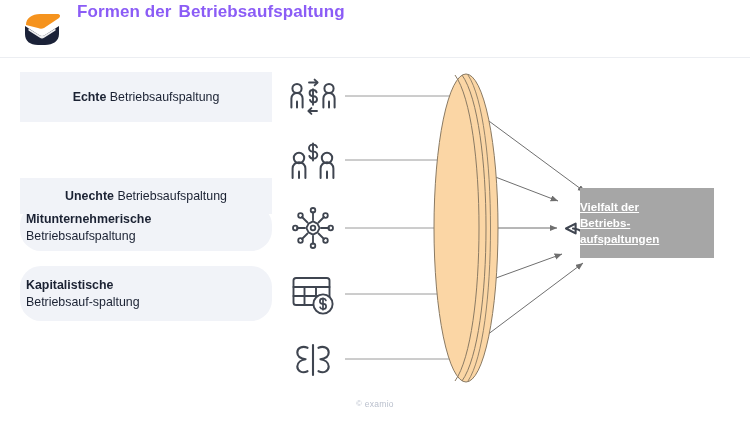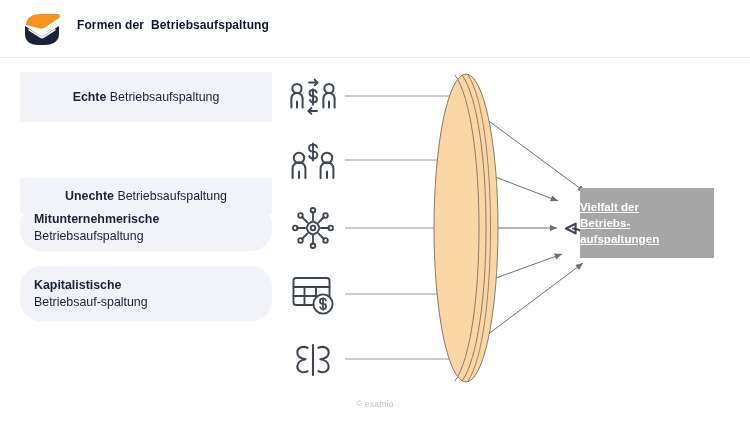--- a/index.html
+++ b/index.html
@@ -9,33 +9,33 @@
     font-family:"Liberation Sans", sans-serif;
     overflow:hidden;
     position:relative;
   }
   #slide{position:relative;width:750px;height:422px;background:#fff;overflow:hidden;}
 
   
   #header{position:absolute;left:0;top:0;width:750px;height:57px;}
   #logo{position:absolute;left:20px;top:11px;width:44px;height:36px;}
   #title{
-    position:absolute;left:77px;top:18px;
-    font-size:12px;font-weight:bold;color:#0f172a;
+    position:absolute;left:77px;top:2px;
+    font-size:17px;font-weight:bold;color:#8b5cf6;
     letter-spacing:.1px;white-space:nowrap;
   }
   #title .t2{margin-left:7px;}
   #headerline{position:absolute;left:0;top:57px;width:750px;height:1px;background:#eceef2;}
 
   
   .item{
     position:absolute;left:20px;width:252px;
     background:#f1f3f8;
     display:flex;flex-direction:column;justify-content:center;
-    box-sizing:border-box;padding:0 14px;
+    box-sizing:border-box;padding:0 6px;
   }
   .item .line{font-size:12.4px;color:#1b2233;line-height:17px;white-space:nowrap;}
   .item .b{font-weight:bold;}
   .item .n{font-weight:normal;}
   .item .muted{color:#7b8190;font-weight:normal;}
   .item.center{align-items:center;}
   .item.left{align-items:flex-start;border-radius:21px;}
 
   
   .icon{position:absolute;left:287px;width:52px;height:52px;}

